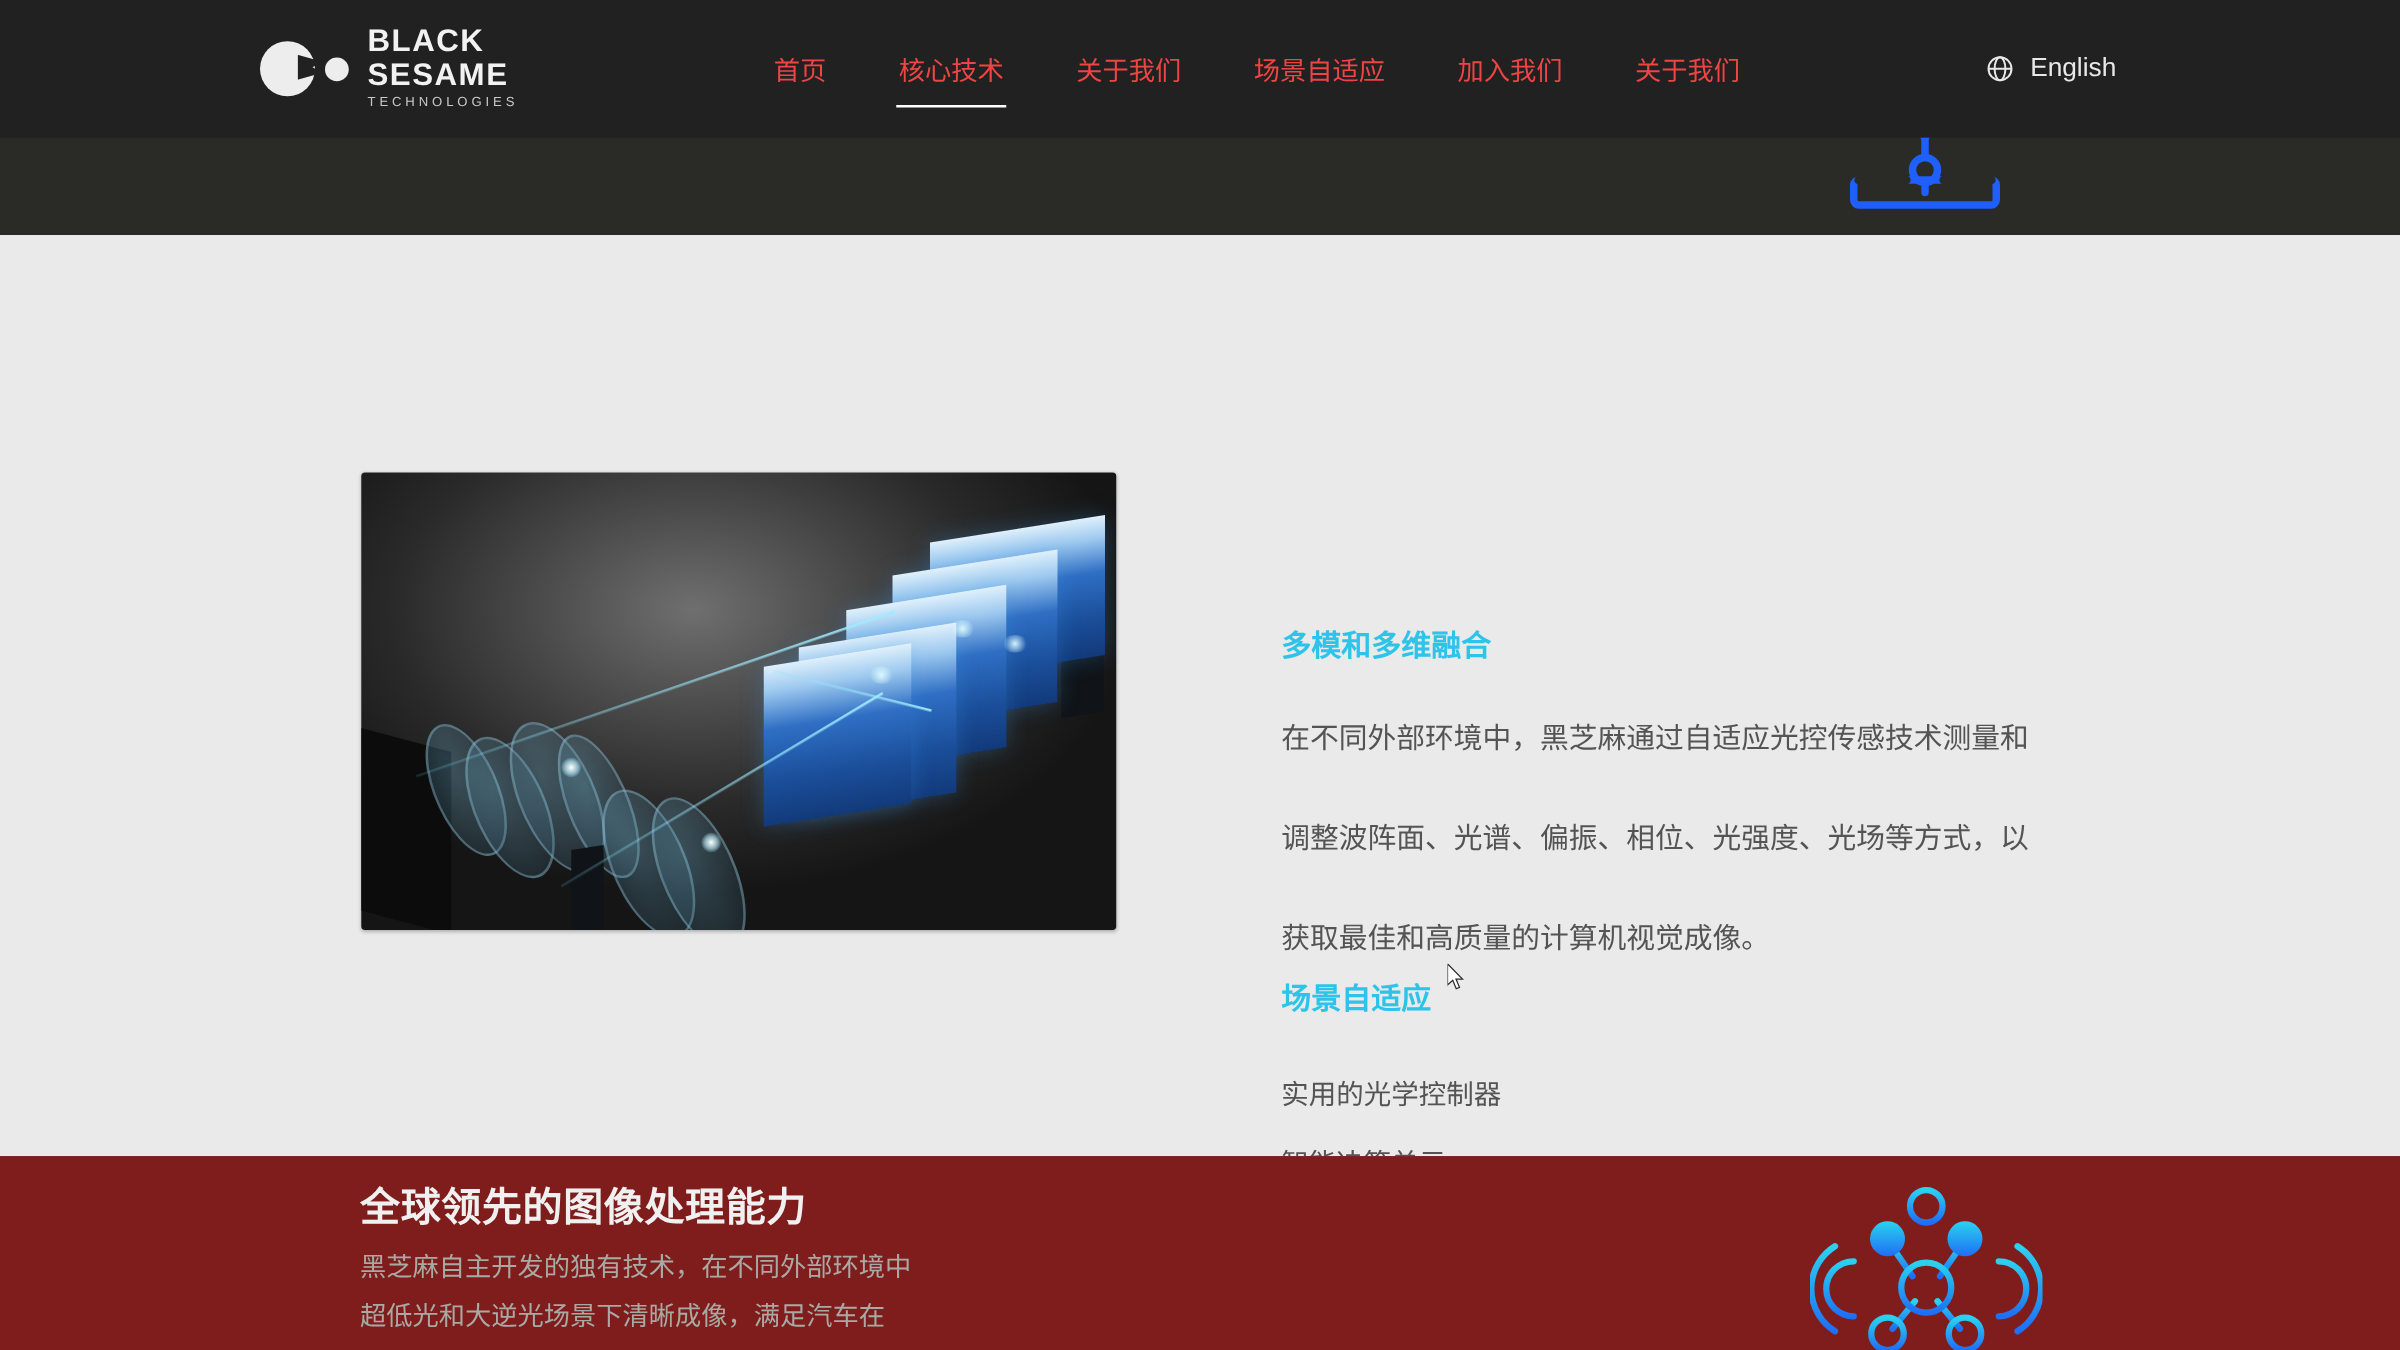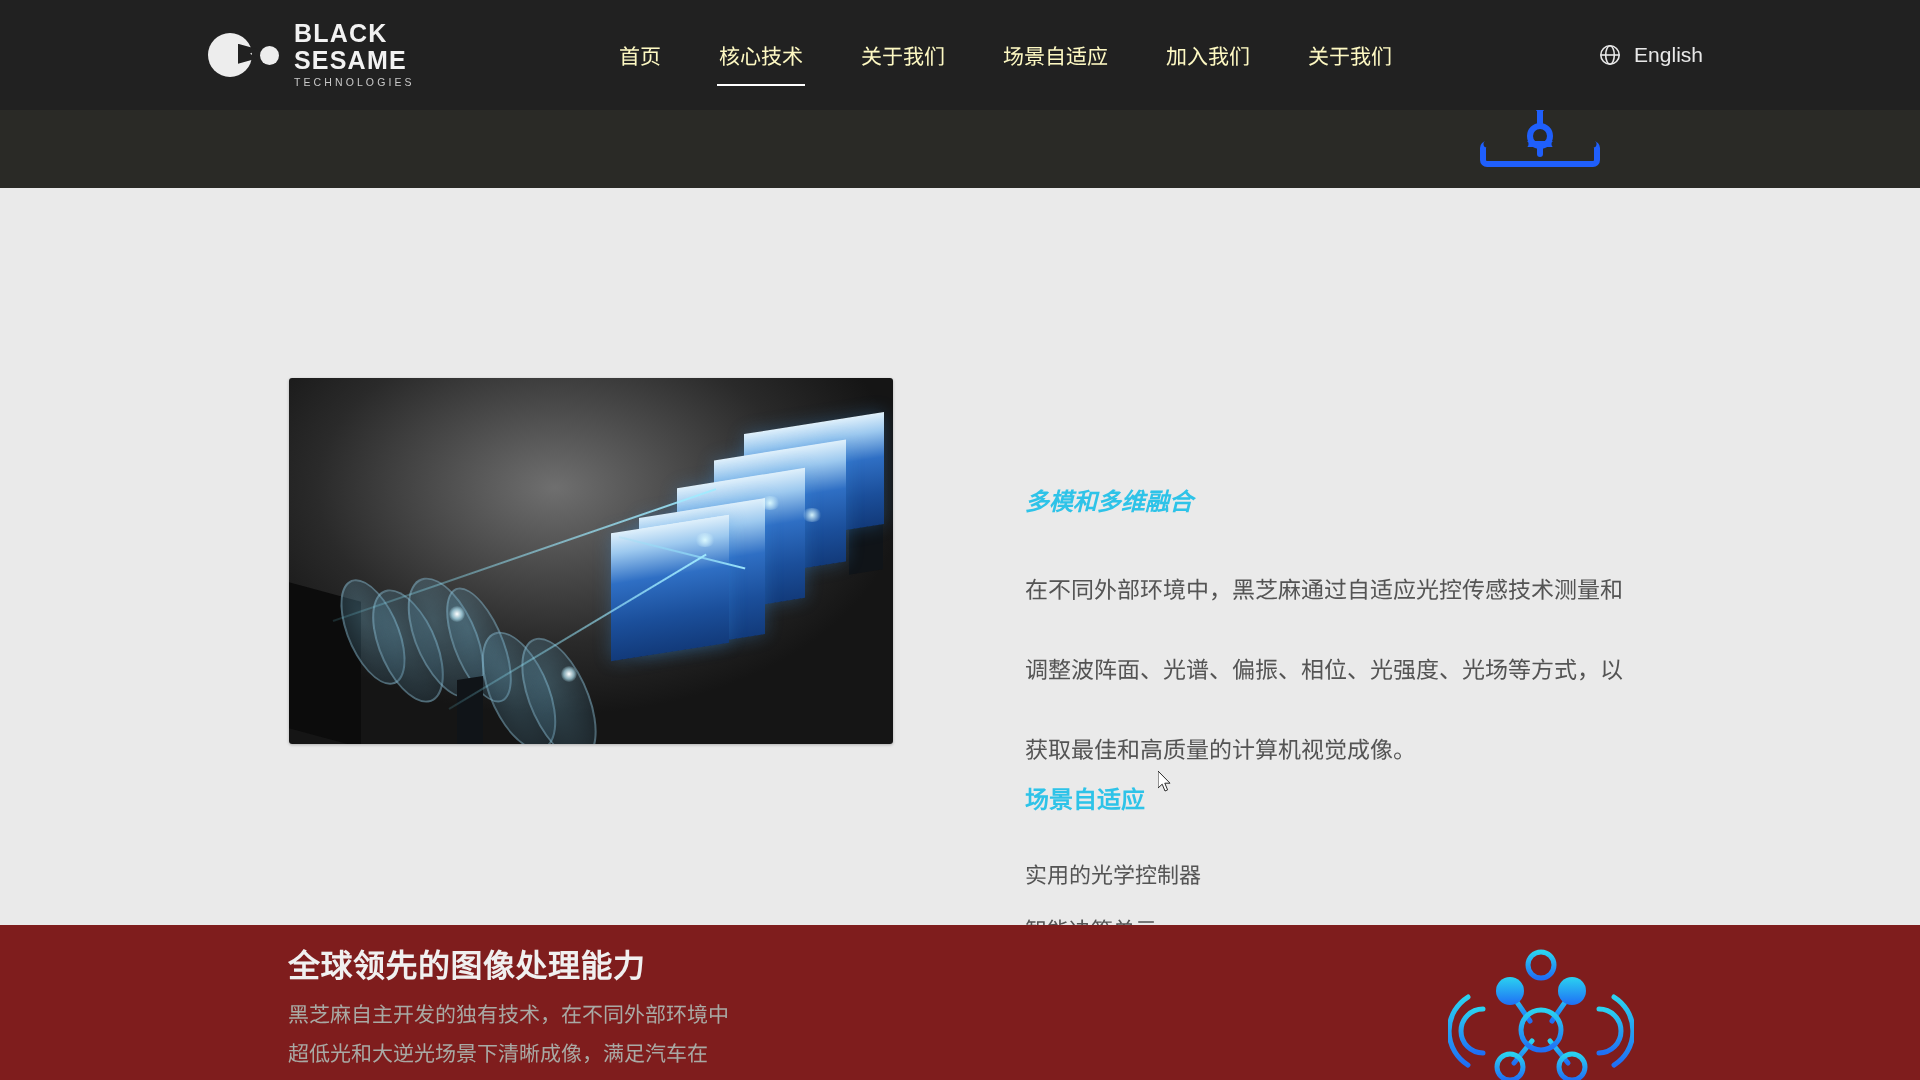--- a/index.html
+++ b/index.html
@@ -52,36 +52,36 @@
     font-size:10.5px; letter-spacing:3.1px; color:#c9c9c9;
   }
 
   .main-nav{
     position:absolute; left:590px; top:0;
     height:110px;
     display:flex; align-items:center; gap:0;
   }
   .nav-item{
     position:relative;
-    color:#fef9c3;
+    color:#ef4444;
     font-size:21px;
     padding:0 29px;
     height:110px;
     display:flex; align-items:center;
     cursor:pointer;
     white-space:nowrap;
   }
   .nav-item.active .nav-underline{
     position:absolute;
     left:27px; right:27px; bottom:24px;
     height:2px; background:#ffffff;
   }
 
   .lang-switch{
-    position:absolute; right:217px; top:0;
+    position:absolute; right:227px; top:0;
     height:110px;
     display:flex; align-items:center; gap:12px;
     cursor:pointer;
   }
   .globe-icon{ width:24px; height:24px; display:block; }
   .lang-label{ color:#e8e8e8; font-size:21px; }
 
   
   .clipped-band{
     position:absolute; top:110px; left:0;
@@ -181,21 +181,21 @@
   .copy-column{
     position:absolute; left:1025px; top:0;
     width:620px;
   }
   .copy-heading{
     color:#2ec3e8;
     font-size:24px;
     font-weight:bold;
     line-height:1.2;
   }
-  .copy-heading.h1{ position:absolute; top:300px;font-style:italic; }
+  .copy-heading.h1{ position:absolute; top:316px; }
   .copy-heading.h2{ position:absolute; top:598px; }
   .copy-paragraph{
     position:absolute; top:362px;
     width:612px;
     color:#545454;
     font-size:23px;
     line-height:80px;
   }
   .copy-list{
     position:absolute; top:660px;

